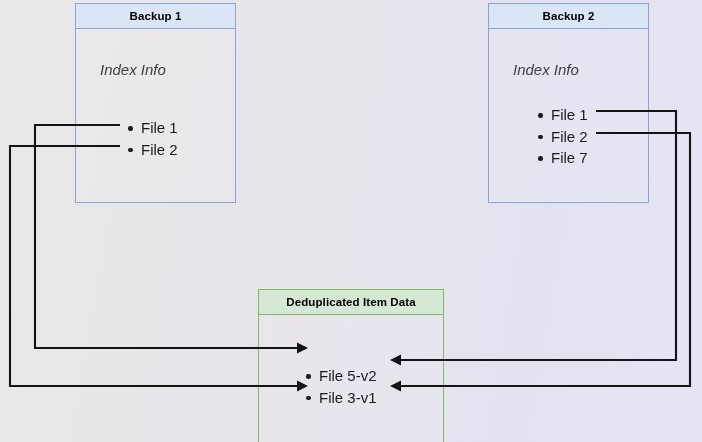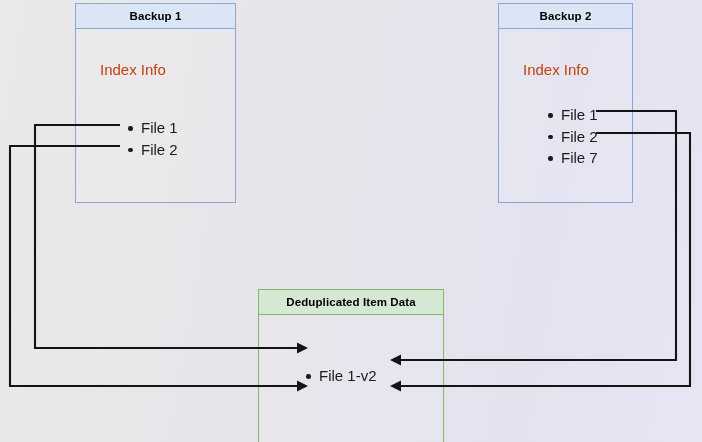--- a/index.html
+++ b/index.html
@@ -54,22 +54,23 @@
   }
   .node.green { border-color: #84b866; }
   .node.green .node-header {
     background: #d5e8d4;
     border-bottom-color: #84b866;
   }
 
   .caption {
     position: absolute;
     font-size: 15px;
-    color: #c2410c;
+    color: #404040;
     white-space: nowrap;
+    font-style: italic;
   }
 
   
   .bullets {
     position: absolute;
     margin: 0;
     padding: 0;
     list-style: none;
   }
   .bullets li {
@@ -118,37 +119,38 @@
     <div class="node-header">Backup 1</div>
     <div class="node-body">
       <div class="caption" style="left:24px; top:32px;">Index Info</div>
       <ul class="bullets" style="left:51px; top:88px;">
         <li>File 1</li>
         <li>File 2</li>
       </ul>
     </div>
   </div>
 
-  <div class="node blue" style="left:498px; top:3px; width:135px; height:200px;">
+  <div class="node blue" style="left:488px; top:3px; width:161px; height:200px;">
     <div class="node-header">Backup 2</div>
     <div class="node-body">
       <div class="caption" style="left:24px; top:32px;">Index Info</div>
       <ul class="bullets" style="left:48px; top:75px;">
         <li>File 1</li>
         <li>File 2</li>
         <li>File 7</li>
       </ul>
     </div>
   </div>
 
   <div class="node green" style="left:258px; top:289px; width:186px; height:180px;">
     <div class="node-header">Deduplicated Item Data</div>
     <div class="node-body">
       <ul class="bullets" style="left:46px; top:50px;">
-        <li>File 1-v2</li>
+        <li>File 5-v2</li>
+        <li>File 3-v1</li>
       </ul>
     </div>
   </div>
 
   <svg id="wires" viewBox="0 0 702 442">
 
     <g>
       <path d="M 120 125 L 35 125 L 35 348 L 297 348"></path>
       <polygon points="297,342.5 308,348 297,353.5"></polygon>
     </g>

